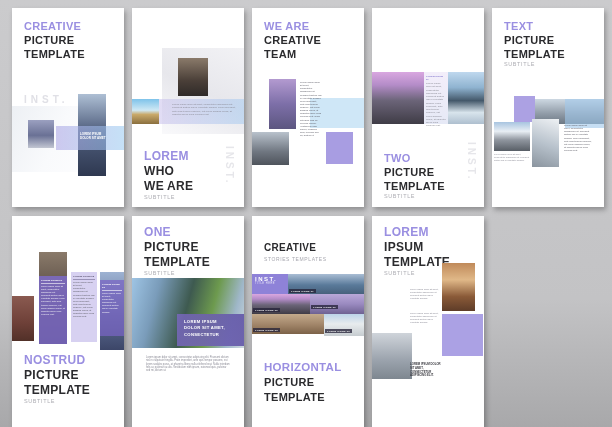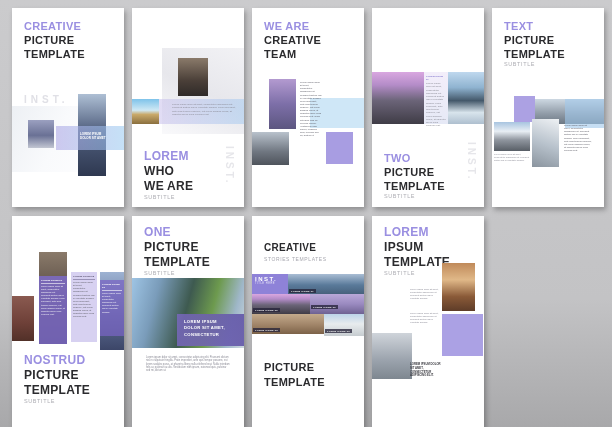--- a/index.html
+++ b/index.html
@@ -191,20 +191,21 @@
       <div class="ph p-citypink" style="left:0;top:20px;width:58px;height:20px;"></div>
       <div class="label-bar" style="left:1px;top:34px;">LOREM IPSUM 02</div>
       <div class="ph p-mtn2" style="left:58px;top:20px;width:54px;height:20px;"></div>
       <div class="label-bar" style="left:59px;top:31px;">LOREM IPSUM 02</div>
       <div class="ph p-rocks" style="left:0;top:40px;width:72px;height:20px;"></div>
       <div class="label-bar" style="left:1px;top:54px;">LOREM IPSUM 03</div>
       <div class="ph p-whitebldg" style="left:72px;top:40px;width:40px;height:22px;"></div>
       <div class="label-bar" style="left:73px;top:55px;">LOREM IPSUM 03</div>
     </div>
     <div class="abs" style="left:12px;top:144px;">
+      <div class="t-accent" style="font-size:11.5px;line-height:15px;">HORIZONTAL</div>
       <div class="t-dark" style="line-height:15px;">PICTURE</div>
       <div class="t-dark" style="line-height:15px;">TEMPLATE</div>
     </div>
   </div>
 
   <div class="card r2 c4 big12">
     <div class="abs" style="left:12px;top:9px;">
       <div class="t-accent">LOREM</div>
       <div class="t-dark">IPSUM</div>
       <div class="t-dark">TEMPLATE</div>

